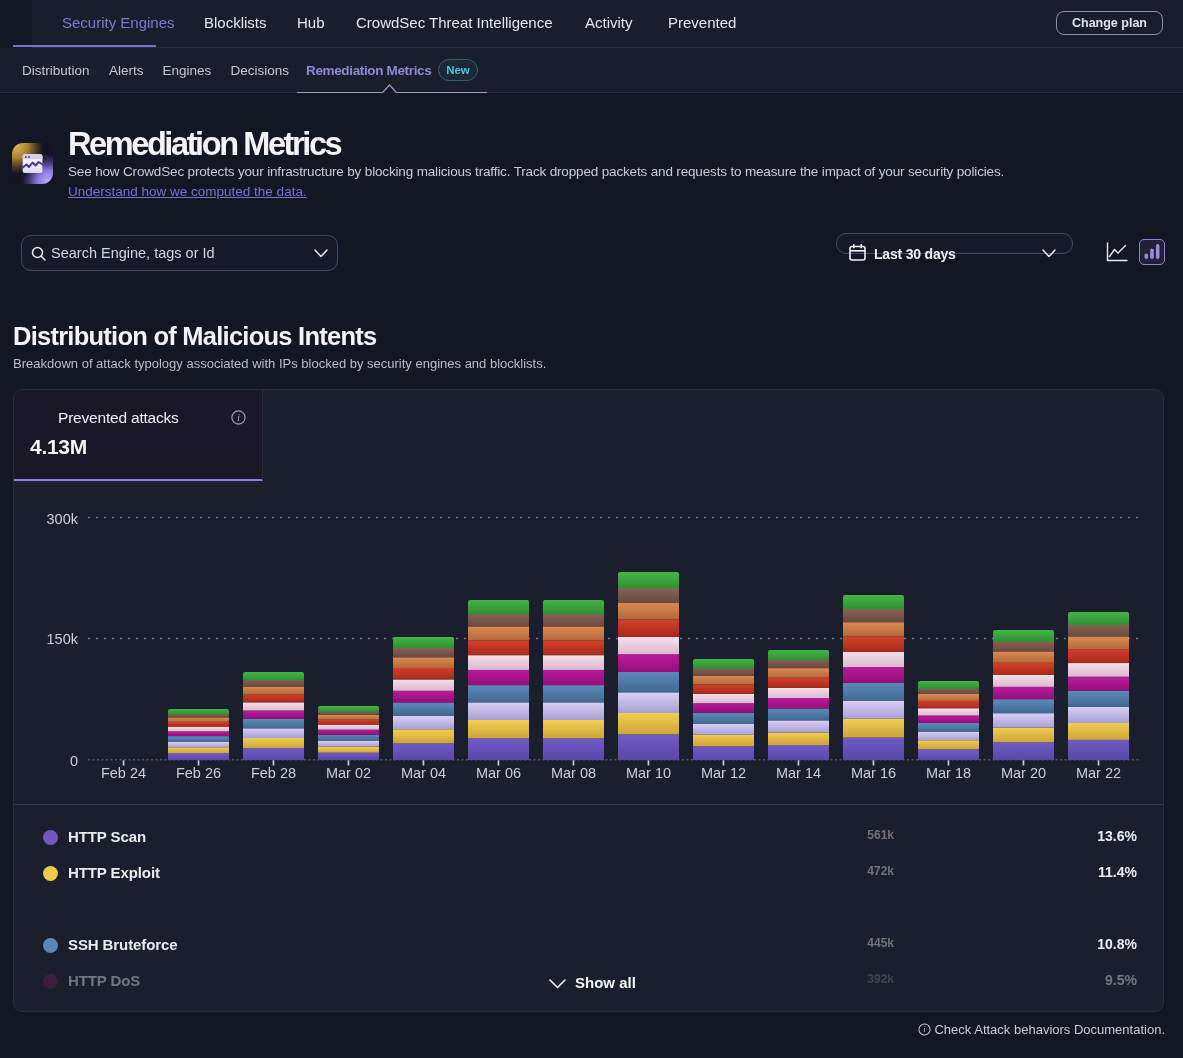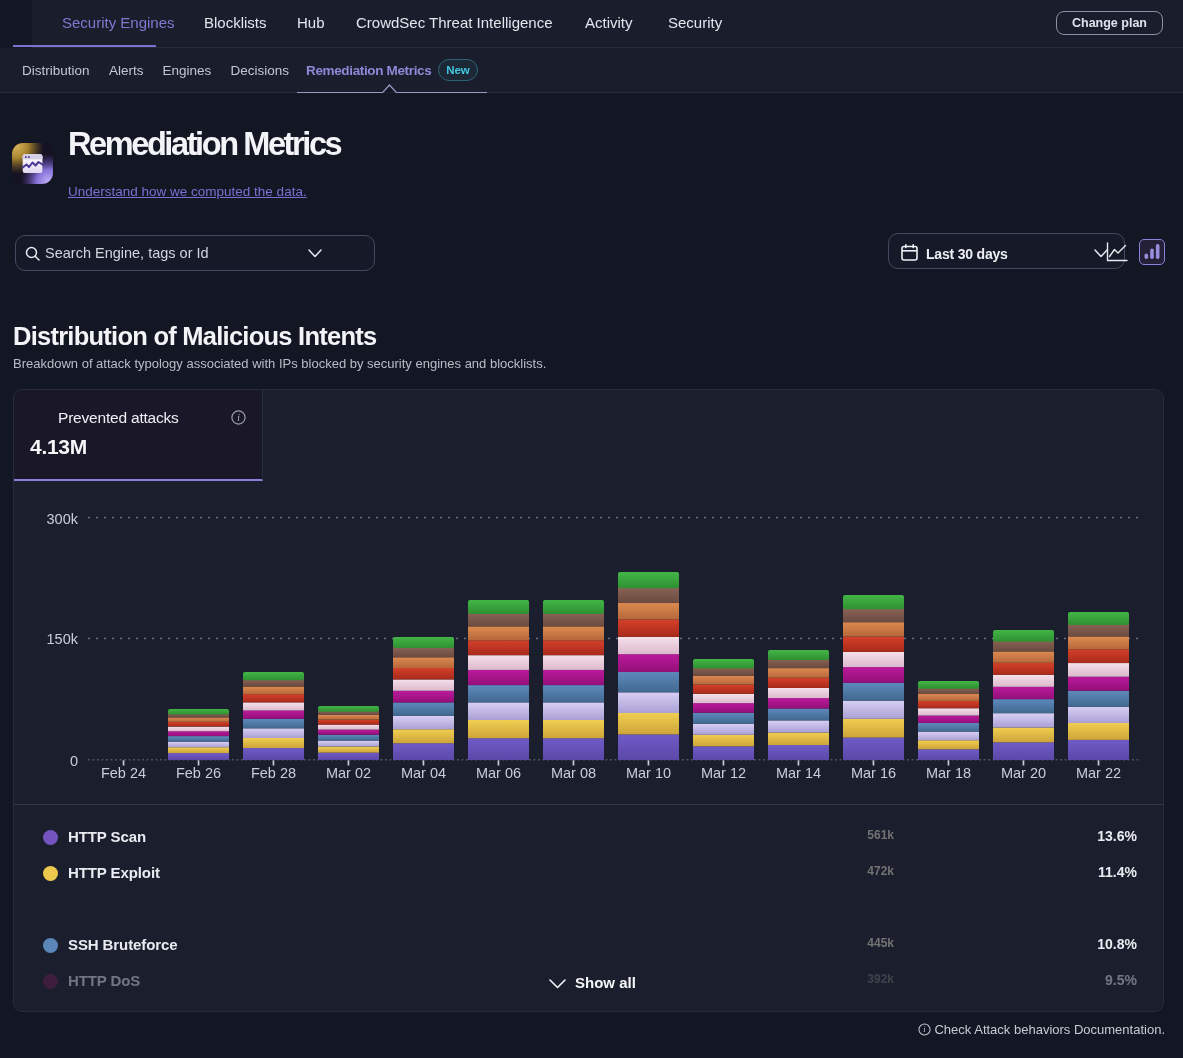--- a/index.html
+++ b/index.html
@@ -21,23 +21,23 @@
 .snu { position:absolute; top:91.5px; height:1.3px; background:#9d97c6; }
 
 
 
 #h1 { position:absolute; left:68px; top:126px; font-size:32.5px; font-weight:bold; color:#f3f4f7; letter-spacing:-2.4px; }
 #desc { position:absolute; left:68px; top:164px; font-size:13.5px; color:#c9ccd5; letter-spacing:-0.16px; }
 #dlink { position:absolute; left:68px; top:184px; font-size:13.5px; color:#7b6fd4; text-decoration:underline; }
 
 
 .inputbox { position:absolute; border:1px solid #434960; border-radius:10px; background:#161a28; }
-#search { left:15px; top:235px; width:360px; height:36px; }
+#search { left:21px; top:235px; width:317px; height:36px; }
 #search .ph { position:absolute; left:29px; top:9px; font-size:14.5px; color:#d2d5de; }
-#daterange { left:888px; top:233px; width:237px; height:36px; }
+#daterange { left:836px; top:233px; width:237px; height:21px; }
 #daterange .tx { position:absolute; left:37px; top:11.5px; font-size:14px; color:#eceef3; font-weight:bold; letter-spacing:-0.2px; }
 #barbtn { position:absolute; left:1139px; top:239px; width:26px; height:26px; border:1.5px solid #8b82d8; border-radius:5px; background:#232038; }
 
 
 #h2 { position:absolute; left:13px; top:322px; font-size:25.5px; font-weight:bold; color:#f3f4f7; letter-spacing:-0.75px; }
 #h2sub { position:absolute; left:13px; top:356px; font-size:13px; color:#b9bdc8; }
 
 
 #card { position:absolute; left:13px; top:389px; width:1151px; height:623px; background:#1b1f2d; border:1px solid #272c3c; border-radius:9px; }
 #tab { position:absolute; left:0; top:0; width:249px; height:91px; background:#1a1828; border-right:1px solid #272c3c; border-bottom:2px solid #8b7fd6; border-radius:8px 0 0 0; }
@@ -59,21 +59,21 @@
 </style></head>
 <body>
 <div id="page">
 
 <div id="topnav">
   <span class="act" style="left:30px">Security Engines</span>
   <span style="left:172px">Blocklists</span>
   <span style="left:265px">Hub</span>
   <span style="left:324px">CrowdSec Threat Intelligence</span>
   <span style="left:553px">Activity</span>
-  <span style="left:636px">Security</span>
+  <span style="left:636px">Prevented</span>
   <span style="left:1056px; top:11px; width:107px; height:23px;"></span>
 </div>
 <div id="tn-under"></div>
 <div class="abs" style="left:1056px; top:11px; width:107px; height:24px; border:1px solid #8b92a3; border-radius:8px;
   font-size:12.5px; font-weight:bold; color:#dfe2ea; text-align:center; line-height:22px;">Change plan</div>
 
 <div id="subnav">
   <span style="left:22px">Distribution</span>
   <span style="left:109px">Alerts</span>
   <span style="left:162.5px">Engines</span>
@@ -109,20 +109,21 @@
   <rect x="0" y="0" width="41" height="41" rx="11" fill="url(#icg2)"></rect>
   <rect x="10.7" y="11.2" width="19.7" height="18.7" rx="2" fill="url(#icwin)"></rect>
   <rect x="10.7" y="11.2" width="19.7" height="5" rx="2" fill="#d4cfe4"></rect>
       <rect x="10.7" y="14.2" width="19.7" height="2" fill="#d4cfe4"></rect>
   <rect x="13" y="13.2" width="1.8" height="1.8" fill="#5a4a92"></rect>
   <rect x="16" y="13.2" width="1.8" height="1.8" fill="#5a4a92"></rect>
   <path d="M10.7 24.5 L14.5 21.5 L17 24 L20.5 19.5 L23.5 22.5 L26.5 19 L30.4 21.5" fill="none" stroke="#4b3693" stroke-width="2" stroke-linejoin="round" stroke-linecap="round"></path>
 </svg>
 
 <div id="h1">Remediation Metrics</div>
+<div id="desc">See how CrowdSec protects your infrastructure by blocking malicious traffic. Track dropped packets and requests to measure the impact of your security policies.</div>
 <div id="dlink">Understand how we computed the data.</div>
 
 <div class="inputbox" id="search">
   <svg class="abs" style="left:8px; top:9px;" width="18" height="18" viewBox="0 0 18 18">
     <circle cx="7.5" cy="7.5" r="5" fill="none" stroke="#e8eaef" stroke-width="1.5"></circle>
     <line x1="11.2" y1="11.2" x2="15" y2="15" stroke="#e8eaef" stroke-width="1.5" stroke-linecap="round"></line>
   </svg>
   <span class="ph">Search Engine, tags or Id</span>
   <svg class="abs" style="left:292px; top:13px;" width="14" height="9" viewBox="0 0 14 9">
     <path d="M1 1 L7 7.5 L13 1" fill="none" stroke="#dfe2ea" stroke-width="1.6" stroke-linecap="round" stroke-linejoin="round"></path>

